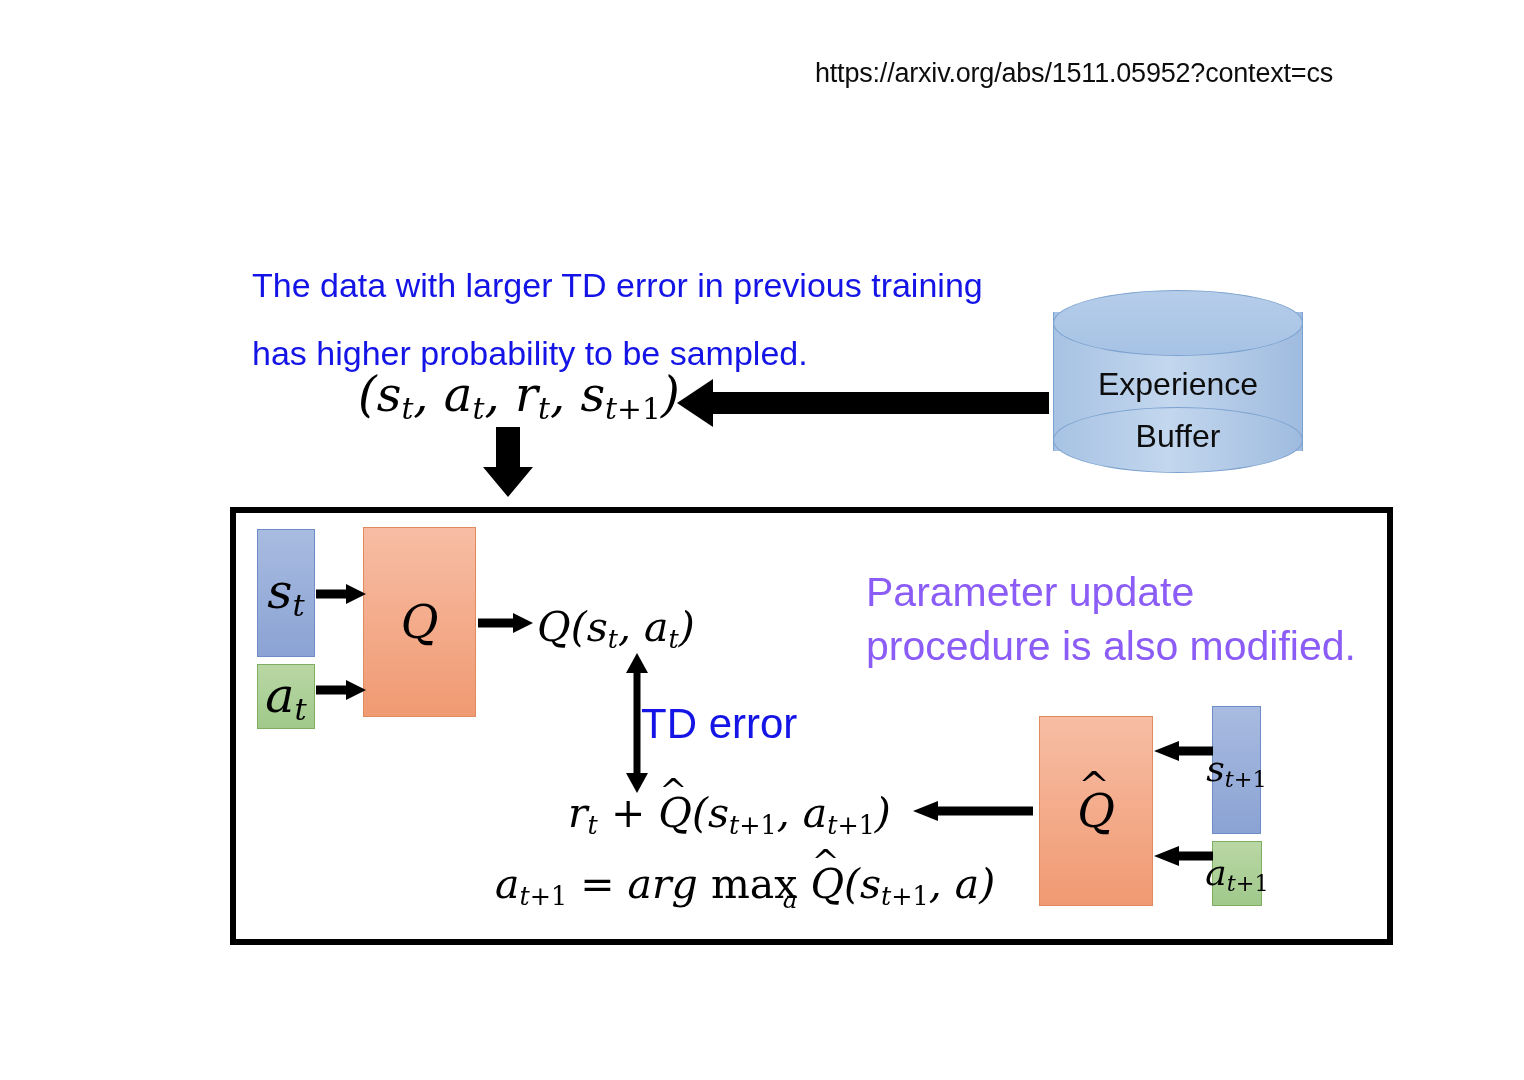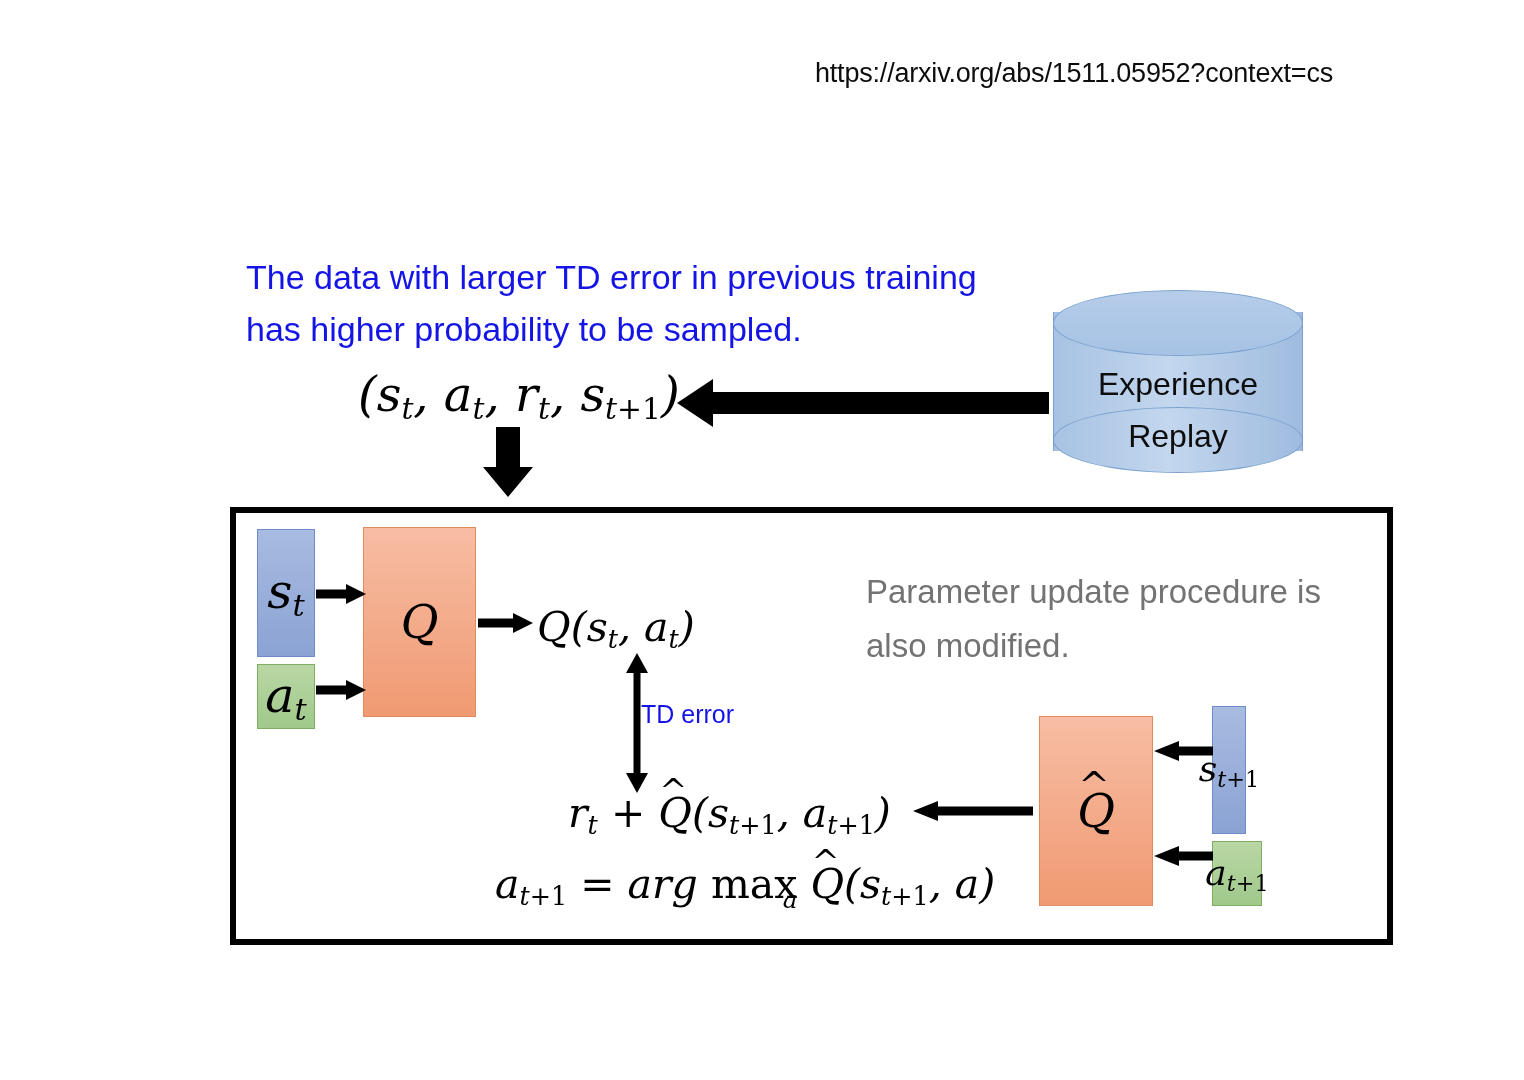--- a/index.html
+++ b/index.html
@@ -37,37 +37,37 @@
     font-weight: 400;
     color: #0a0a0a;
     letter-spacing: -0.5px;
     white-space: nowrap;
     text-shadow: 2px 2px 2px rgba(120,120,120,0.55);
   }
 
   
   .caption-blue {
     position: absolute;
-    left: 206px;
+    left: 212px;
     top: 251px;
     width: 790px;
     font-size: 34px;
-    line-height: 52px;
+    line-height: 68px;
     color: #1414e6;
   }
 
   
   .caption-red {
     position: absolute;
     left: 826px;
     top: 565px;
     width: 500px;
-    font-size: 33px;
+    font-size: 41px;
     line-height: 54px;
-    color: #737373;
+    color: #8b5cf6;
   }
 
   
   .math {
     font-family: "DejaVu Serif", "Liberation Serif", serif;
     font-style: italic;
     color: #000;
     white-space: nowrap;
   }
   .math .up { font-style: normal; }
@@ -248,54 +248,54 @@
   }
   .vbox .vlabel.big {
     font-size: 46px;
   }
 
   
   #box-st   { left: 217px; top: 529px; width: 58px; height: 128px; }
   #box-at   { left: 217px; top: 664px; width: 58px; height: 65px; }
   #box-Q    { left: 323px; top: 527px; width: 113px; height: 190px; }
   #box-Qhat { left: 999px; top: 716px; width: 114px; height: 190px; }
-  #box-st1  { left: 1172px; top: 706px; width: 34px; height: 128px; padding-left: 8px; }
+  #box-st1  { left: 1172px; top: 706px; width: 49px; height: 128px; padding-left: 8px; }
   #box-at1  { left: 1172px; top: 841px; width: 50px; height: 65px; }
   #box-st1 .vlabel, #box-at1 .vlabel { font-size: 36px; }
 
   
   .thinarrow { position: absolute; }
 
   
   .td-label {
     position: absolute;
     left: 601px;
     top: 700px;
-    font-size: 25px;
+    font-size: 42px;
     color: #1414e6;
     white-space: nowrap;
   }
 </style>
 </head>
 <body>
 
 <div id="slide">
 
   <div class="url">https://arxiv.org/abs/1511.05952?context=cs</div>
 
 
   <div class="caption-blue">The data with larger TD error in previous training has higher probability to be sampled.</div>
 
   <div class="cyl">
     <div class="body"></div>
     <div class="bottom"></div>
     <div class="top"></div>
     <div class="label">
       <div>Experience</div>
-      <div>Replay</div>
+      <div>Buffer</div>
     </div>
   </div>
 
   <svg class="blockarrow-left" viewBox="0 0 372 48">
     <polygon points="0,24 36,0 36,13 372,13 372,35 36,35 36,48" fill="#000000"></polygon>
   </svg>
 
   <div class="tuple math">
     (<i>s</i><sub class="si">t</sub>, <i>a</i><sub class="si">t</sub>, <i>r</i><sub class="si">t</sub>, <i>s</i><sub class="si">t</sub><sub class="s">+1</sub>)
   </div>

